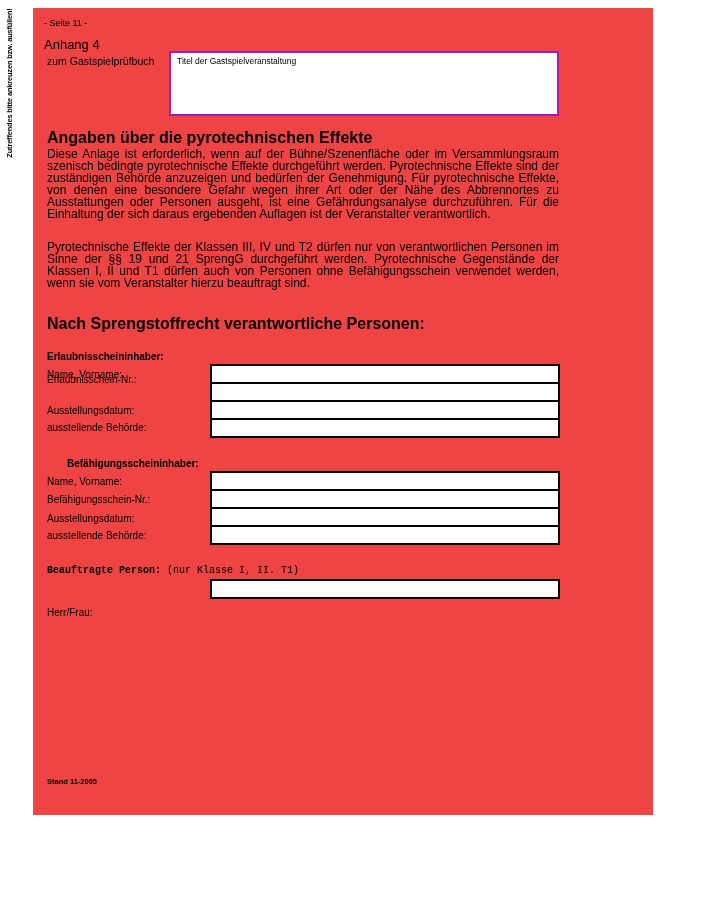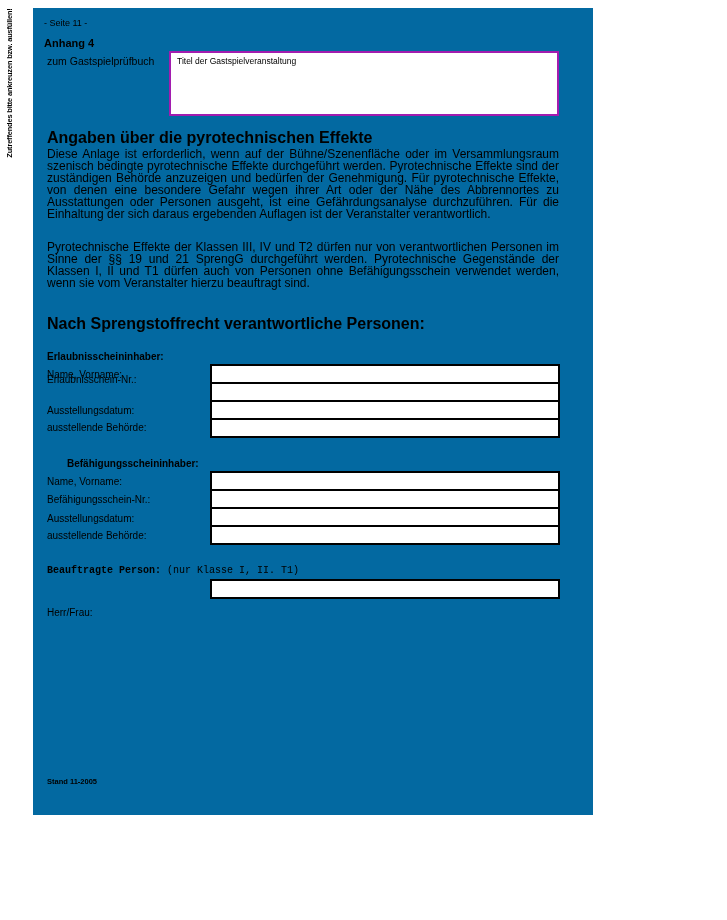--- a/index.html
+++ b/index.html
@@ -9,26 +9,26 @@
     }
     .side-note {
       position: absolute; left: 3px; top: 8px; width: 12px; height: 150px;
     }
     .side-note span {
       position: absolute; left: 50%; top: 50%;
       transform: translate(-50%, -50%) rotate(-90deg);
       white-space: nowrap; font-size: 7.5px; font-weight: bold; letter-spacing: -0.2px;
     }
     .page {
-      position: absolute; left: 33px; top: 8px; width: 560px; height: 807px;
-      background: #0369a1;
+      position: absolute; left: 33px; top: 8px; width: 620px; height: 807px;
+      background: #ef4444;
     }
     .abs { position: absolute; }
     .page-no { left: 11px; top: 10px; font-size: 9px; }
-    .anhang { left: 11px; top: 29px; font-size: 11px; font-weight: bold; }
+    .anhang { left: 11px; top: 29px; font-size: 13px; font-weight: normal; }
     .zum { left: 14px; top: 47px; font-size: 10.5px; }
     .title-box {
       left: 136px; top: 43px; width: 386px; height: 61px;
       background: #fff; border: 2px solid #a21caf;
     }
     .title-box .lbl { position: absolute; left: 6px; top: 3px; font-size: 8.5px; }
     .h-section { font-size: 16px; font-weight: bold; }
     .para {
       font-size: 12px; line-height: 12px; text-align: justify; width: 512px;
     }

